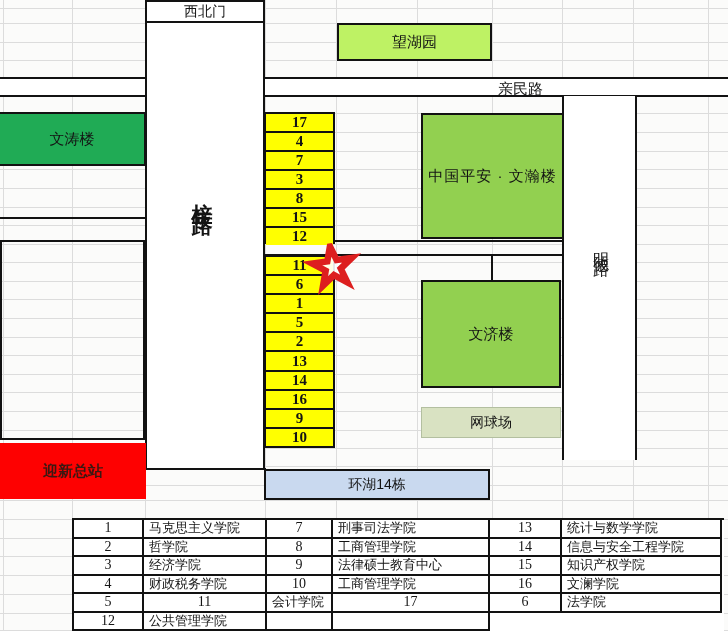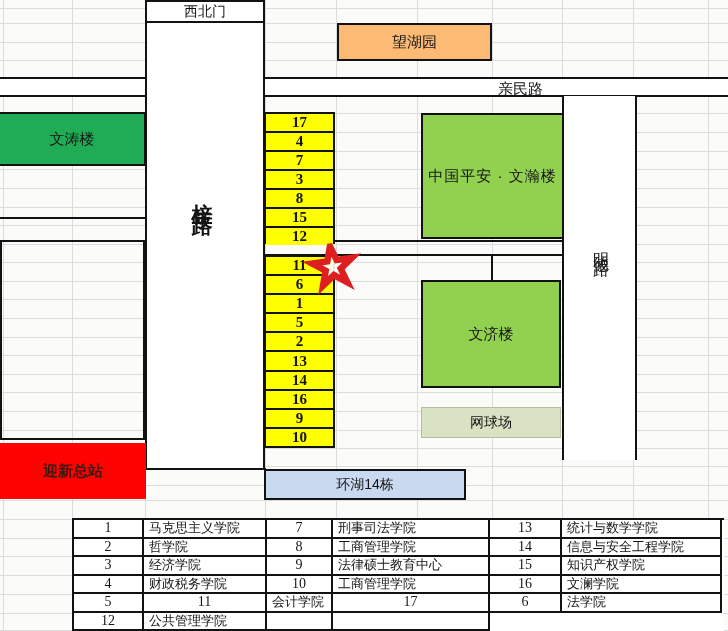--- a/index.html
+++ b/index.html
@@ -129,21 +129,21 @@
   <div id="seglayer">
       <div class="seg" style="left: 0px; top: 217px; width: 146px; height: 2px;"></div>
       <div class="seg" style="left: 265px; top: 240px; width: 297px; height: 2px;"></div>
       <div class="seg" style="left: 265px; top: 254px; width: 297px; height: 2px;"></div>
       <div class="seg" style="left: 491px; top: 256px; width: 2px; height: 26px;"></div>
       <div class="seg" style="left: 145px; top: 468px; width: 121px; height: 2px;"></div>
     </div>
 
   <div class="abs" style="left:0;top:240px;width:145px;height:200px;border:2px solid #121212;"></div>
 
-  <div class="box" style="left: 337px; top: 23px; width: 155px; height: 38px; background-color: #fdba74;">
+  <div class="box" style="left: 337px; top: 23px; width: 155px; height: 38px; background-color: #bef264;">
     <span>望湖园</span>
   </div>
 
   <div class="box" style="left: -2px; top: 112px; width: 148px; height: 54px; background-color: rgb(32, 171, 85);">
     <span>文涛楼</span>
   </div>
 
   <div class="box" style="left: 421px; top: 113px; width: 143px; height: 126px; letter-spacing: 1px; background-color: rgb(146, 208, 80);">
     <span>中国平安 · 文瀚楼</span>
   </div>
@@ -153,21 +153,21 @@
   </div>
 
   <div class="box" style="left: 0px; top: 443px; width: 146px; height: 56px; border: none; font-weight: bold; background-color: rgb(254, 1, 1);">
     <span id="welcome-label" style="color: rgb(60, 24, 18);">迎新总站</span>
   </div>
 
   <div class="box" style="left: 421px; top: 407px; width: 140px; height: 31px; border: 1px solid rgb(179, 191, 160); font-size: 14px; background-color: rgb(217, 226, 194);">
     <span>网球场</span>
   </div>
 
-  <div class="box" style="left: 264px; top: 469px; width: 202px; height: 31px; font-size: 14px; background-color: rgb(201, 217, 239);">
+  <div class="box" style="left: 264px; top: 469px; width: 226px; height: 31px; font-size: 14px; background-color: rgb(201, 217, 239);">
     <span>环湖14栋</span>
   </div>
 
   <div class="ygroup" style="top:112px;height:132px;" id="ygroup-north">
       <div class="ycell" style="background-color: rgb(255, 255, 0);">17</div>
       <div class="ycell" style="background-color: rgb(255, 255, 0);">4</div>
       <div class="ycell" style="background-color: rgb(255, 255, 0);">7</div>
       <div class="ycell" style="background-color: rgb(255, 255, 0);">3</div>
       <div class="ycell" style="background-color: rgb(255, 255, 0);">8</div>
       <div class="ycell" style="background-color: rgb(255, 255, 0);">15</div>

